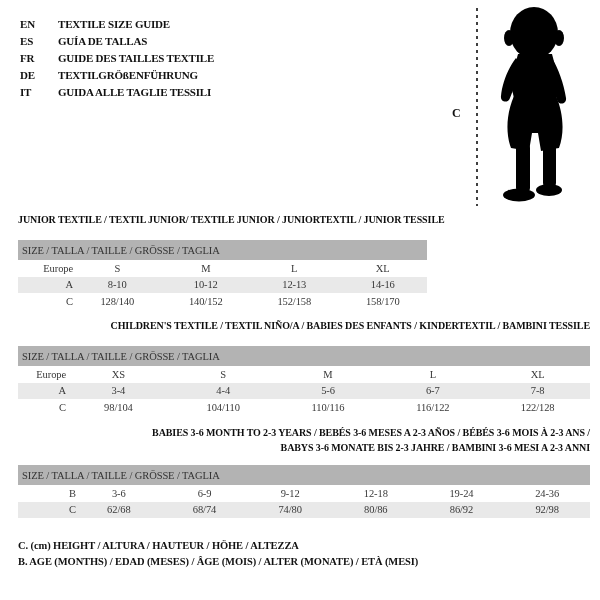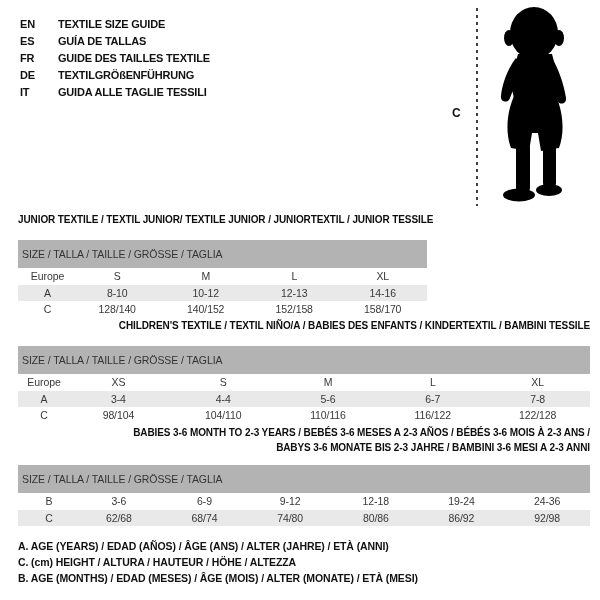--- a/index.html
+++ b/index.html
@@ -1,19 +1,19 @@
 <!DOCTYPE html>
 <html><head>
 <meta charset="utf-8">
 <style>
   * { margin:0; padding:0; box-sizing:border-box; }
   html,body { background:#ffffff; }
   .page {
     position:relative; width:600px; height:600px; background:#ffffff;
-    font-family:Liberation Sans, sans-serif; color:#111; overflow:hidden;
+    font-family:Liberation Serif, serif; color:#111; overflow:hidden;
   }
 
   
   .langs { position:absolute; left:20px; top:15px; }
   .lang-row { display:flex; align-items:center; height:17px; }
   .lang-code { width:38px; font-size:11px; font-weight:bold; letter-spacing:-0.2px; }
   .lang-title { font-size:11px; font-weight:bold; letter-spacing:-0.2px; white-space:nowrap; }
 
   
   .dash-line {
@@ -29,28 +29,28 @@
   .tb2 { top:318px; width:572px; }
   .tb3 { top:425px; width:572px; }
   .ttitle {
     font-size:10px; font-weight:bold; letter-spacing:-0.1px; line-height:15px;
     color:#0d0d0d; white-space:nowrap;text-align:right;
   }
   table.size { border-collapse:collapse; table-layout:fixed; width:100%; margin-top:13px; }
   .tb3 table.size { margin-top:10px; }
   table.size th {
     background:#b3b3b3; font-weight:normal; text-align:left;
-    font-size:10.5px; color:#333333; height:28px; padding:0 0 0 4px;
+    font-size:10.5px; color:#333333; height:20px; padding:0 0 0 4px;
     letter-spacing:-0.1px; white-space:nowrap; overflow:hidden;
   }
   table.size td {
     font-size:10.5px; color:#383838; text-align:center; height:16.5px; padding:0;
     letter-spacing:-0.1px; white-space:nowrap;
   }
-  table.size td.lbl { text-align:center; padding-left:4px;margin-left:14px; }
+  table.size td.lbl { text-align:right; padding-left:4px;margin-left:14px; }
   table.size tbody tr:nth-child(2) { background:#e9e9e9; }
   .t1 .c-lbl { width:55px; }
   .t2 .c-lbl { width:48px; }
   .t3 .c-lbl { width:58px; }
 
   
   .notes { position:absolute; left:18px; top:538px; }
   .note { font-size:10.5px; font-weight:bold; letter-spacing:-0.1px; line-height:16px; white-space:nowrap; }
 </style>
 </head>
@@ -221,18 +221,17 @@
           <td>74/80</td>
           <td>80/86</td>
           <td>86/92</td>
           <td>92/98</td>
         </tr>
       </tbody>
     </table>
   </div>
 
   <div class="notes">
-    <div class="note">A. AGE (YEARS) / EDAD (AÑOS) / ÂGE (ANS) / ALTER (JAHRE) / ETÀ (ANNI)</div>
     <div class="note">C. (cm) HEIGHT / ALTURA / HAUTEUR / HÖHE / ALTEZZA</div>
     <div class="note">B. AGE (MONTHS) / EDAD (MESES) / ÂGE (MOIS) / ALTER (MONATE) / ETÀ (MESI)</div>
   </div>
 
 </div>
 
 </body></html>

